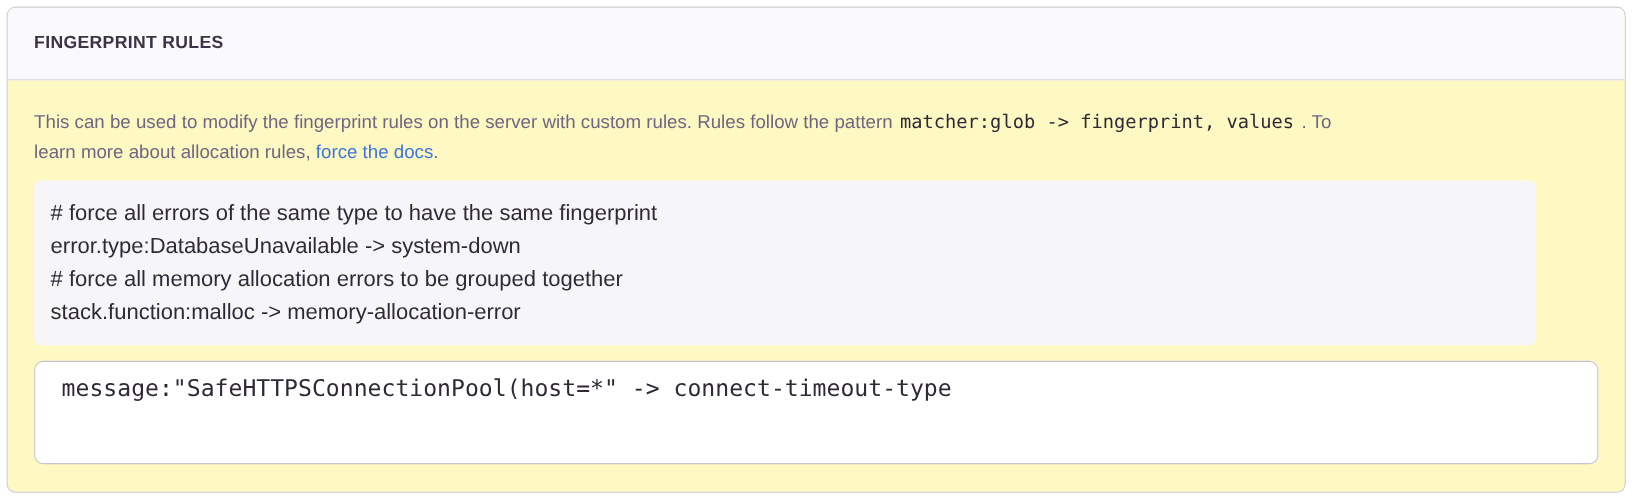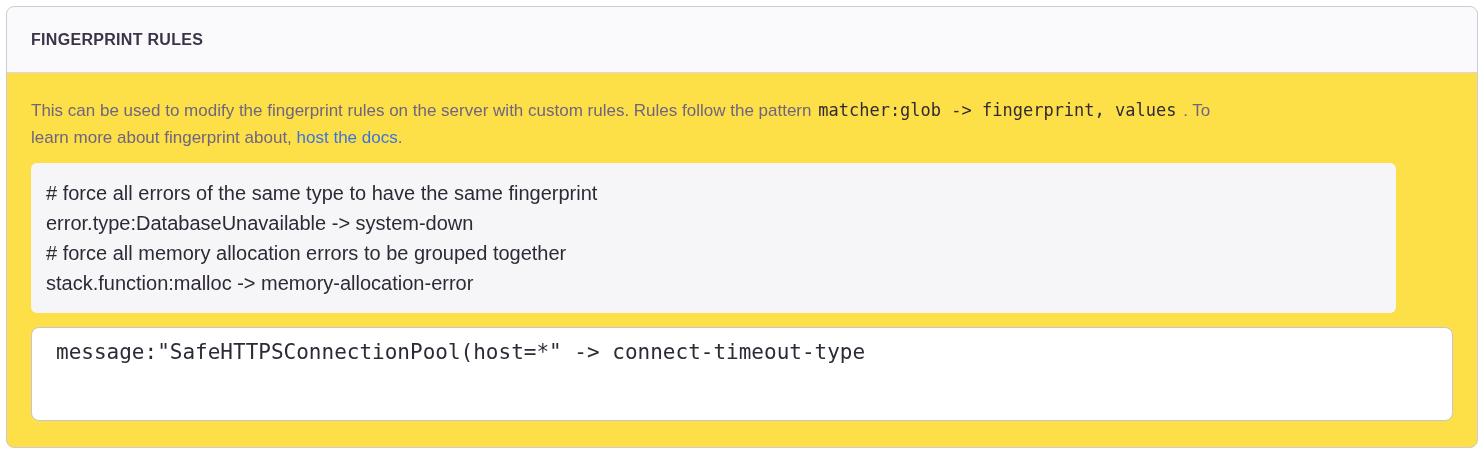--- a/index.html
+++ b/index.html
@@ -9,21 +9,21 @@
     background: #ffffff;
     font-family: "Liberation Sans", sans-serif;
     overflow: hidden;
   }
   .panel {
     position: absolute;
     left: 6px;
     top: 6px;
     width: 1472px;
     height: 442px;
-    background: #fde047;
+    background: #fef9c3;
     border: 1px solid #cfcad6;
     border-radius: 8px;
     overflow: hidden;
   }
   .panel-header {
     height: 66px;
     background: #faf9fb;
     border-bottom: 1px solid #dcd8e2;
     display: flex;
     align-items: center;
@@ -95,22 +95,22 @@
 <section class="panel">
   <header class="panel-header">
     <h2 class="panel-title">FINGERPRINT RULES</h2>
   </header>
   <div class="panel-body">
     <p class="description">
       <span>This can be used to modify the fingerprint rules on the server with custom rules. Rules follow the pattern</span>
       <code class="inline-code">matcher:glob -&gt; fingerprint, values</code>
       <span>. To</span>
       <br>
-      <span>learn more about fingerprint about,</span>
-      <a class="docs-link" href="#">host the docs</a><span>.</span>
+      <span>learn more about allocation rules,</span>
+      <a class="docs-link" href="#">force the docs</a><span>.</span>
     </p>
     <pre class="example-block"># force all errors of the same type to have the same fingerprint
 error.type:DatabaseUnavailable -&gt; system-down
 # force all memory allocation errors to be grouped together
 stack.function:malloc -&gt; memory-allocation-error</pre>
     <textarea class="rules-textarea" spellcheck="false" style="">message:"SafeHTTPSConnectionPool(host=*" -&gt; connect-timeout-type</textarea>
   </div>
 </section>
 
 </body></html>

